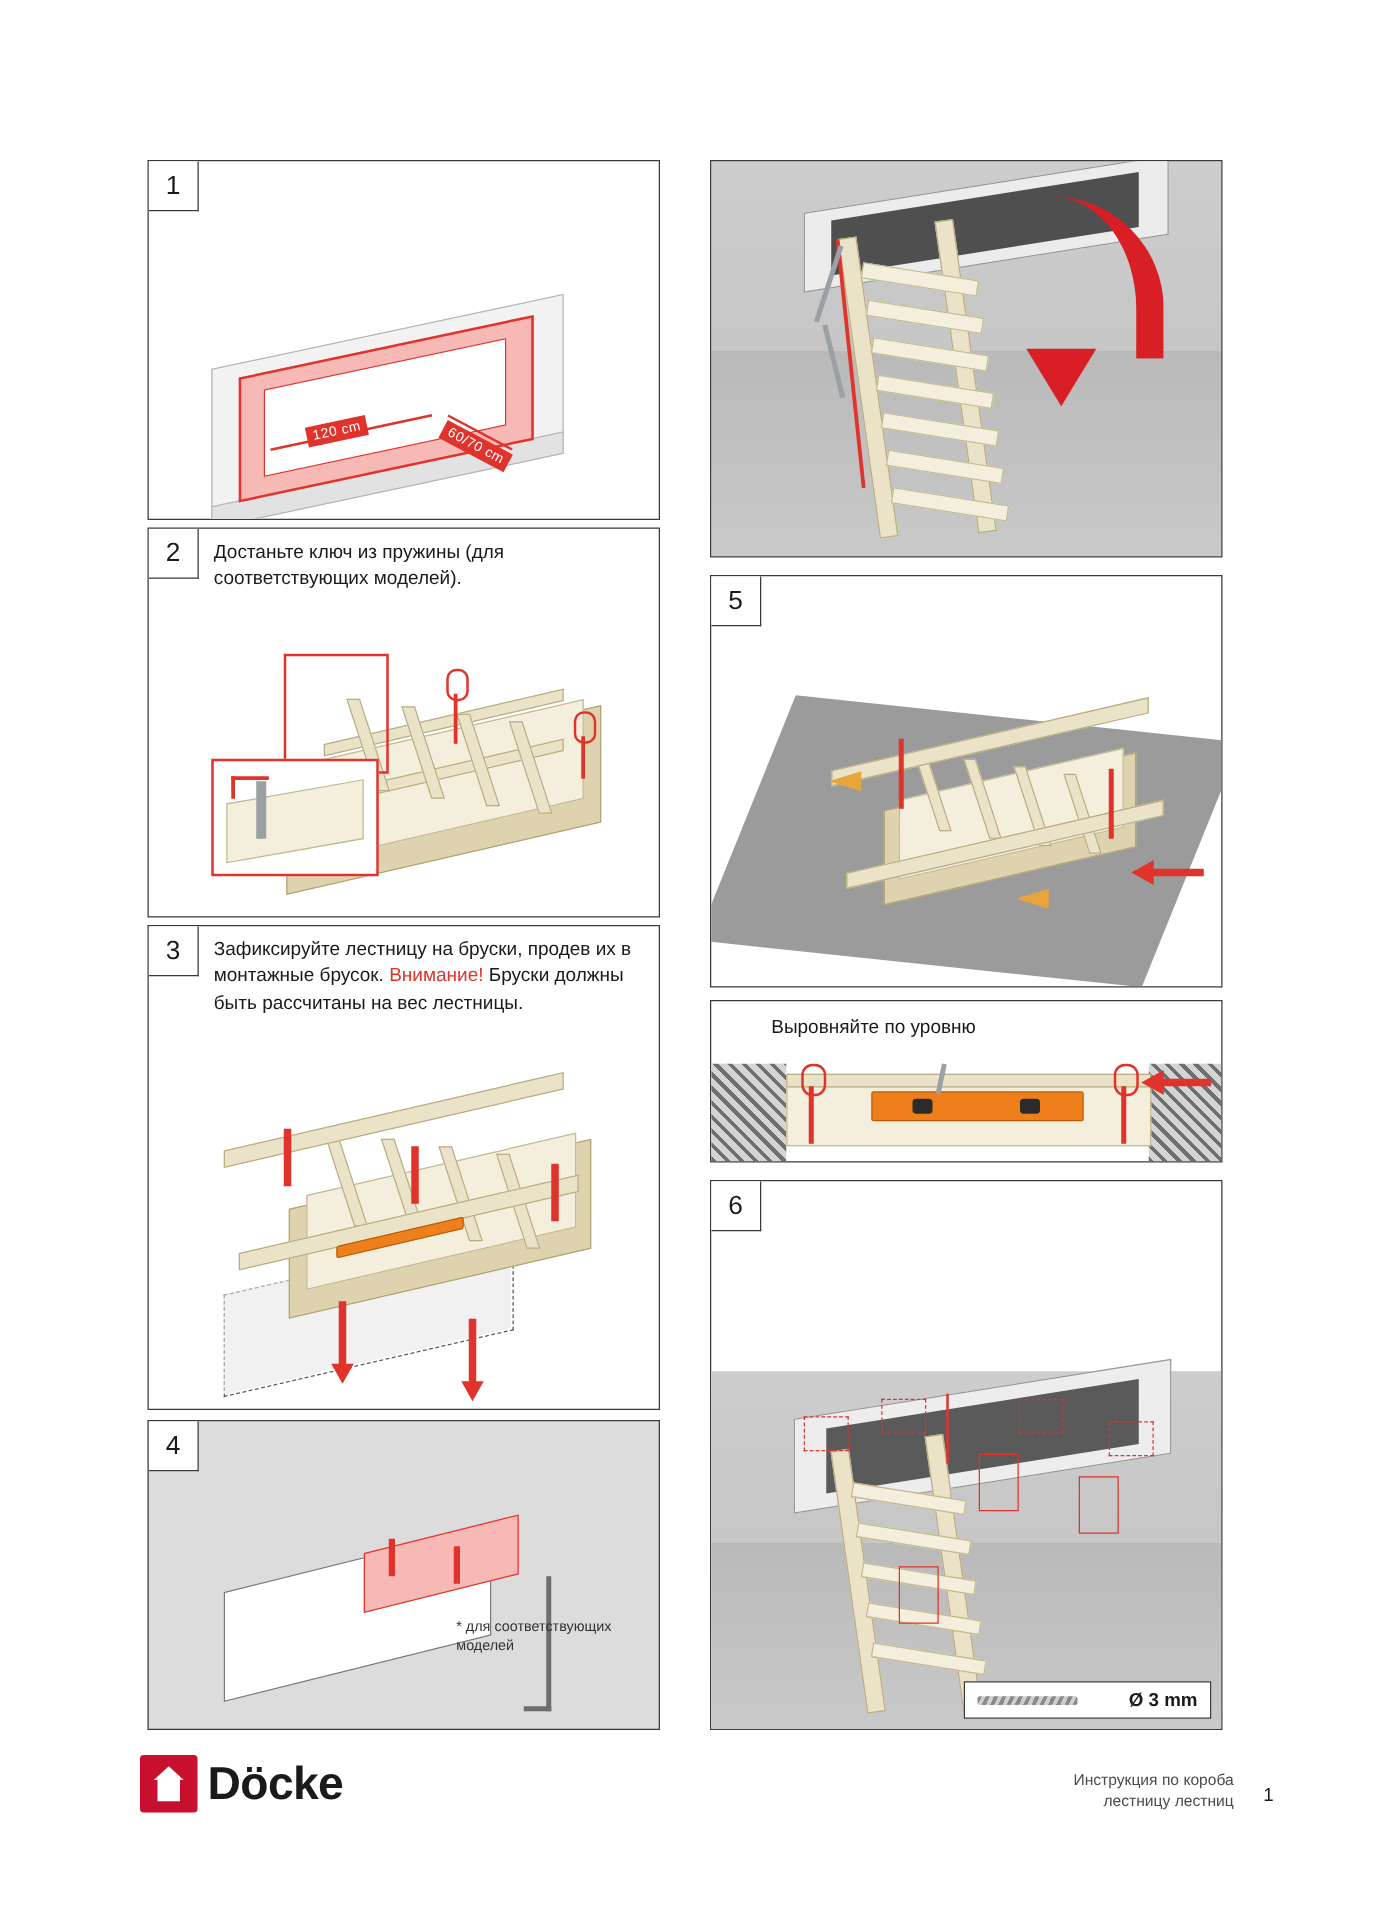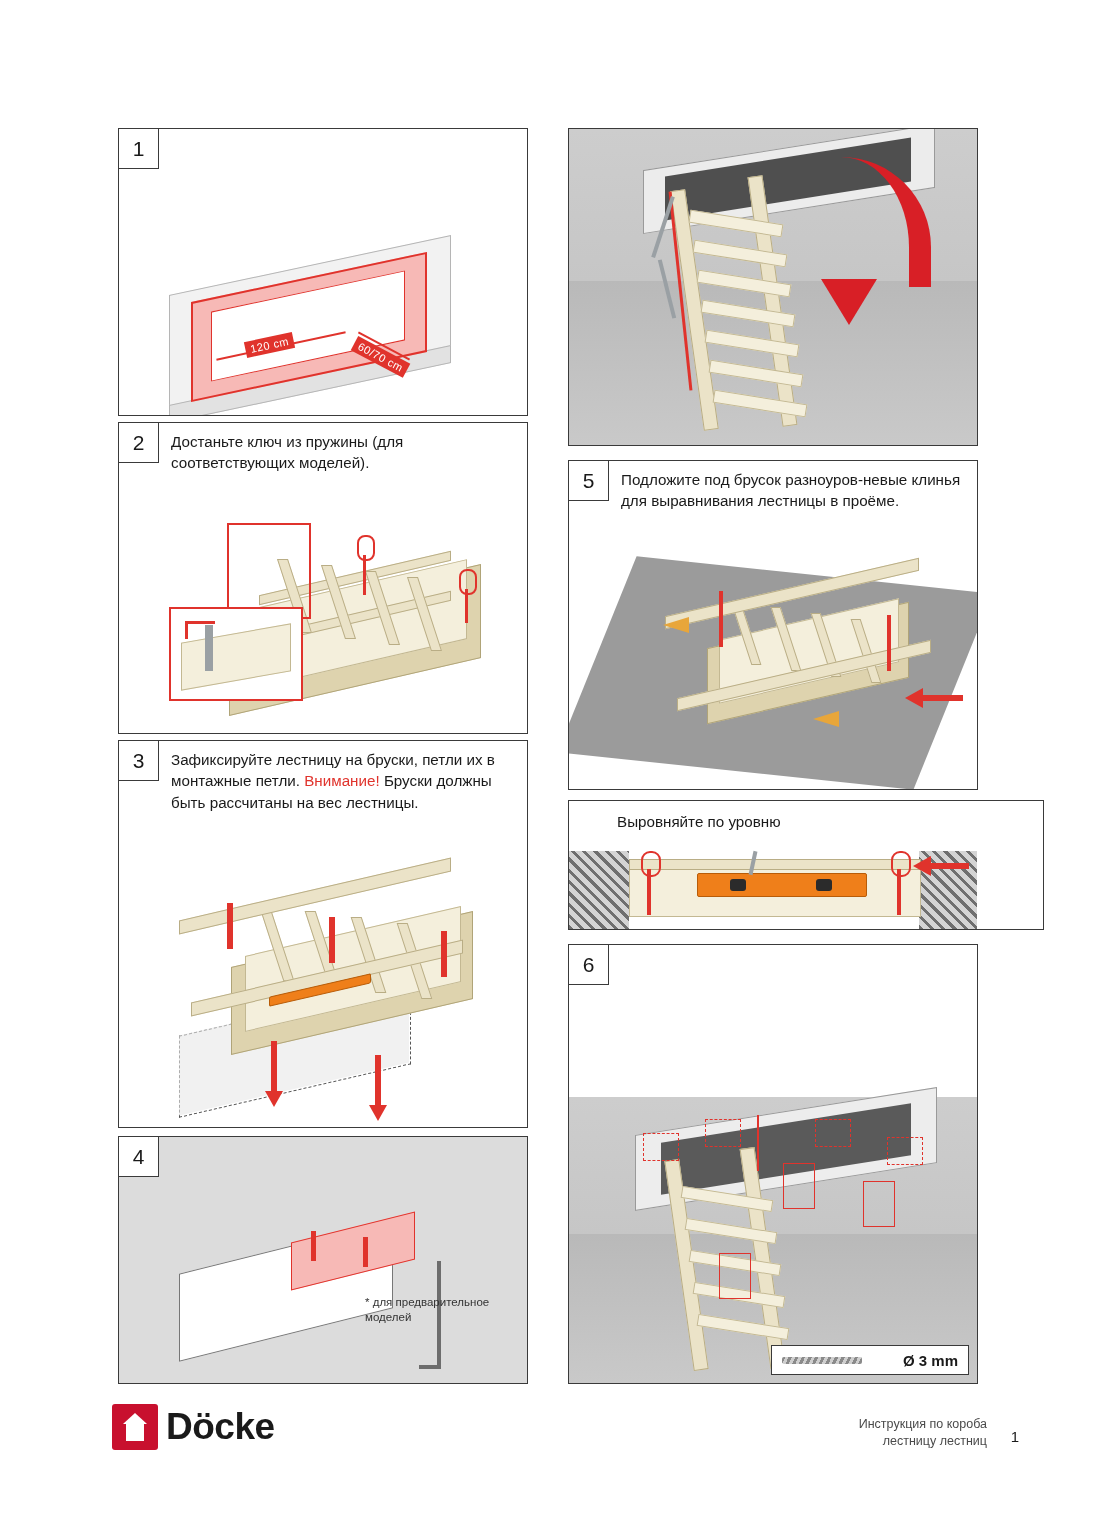--- a/index.html
+++ b/index.html
@@ -240,21 +240,21 @@
       <div class="sh redout" style="left:50px; top:94px; width:130px; height:90px; background:#ffffff;"></div>
       <div class="sh wood-l" style="left:62px; top:120px; width:108px; height:46px; transform:skewY(-10deg);"></div>
       <div class="sh metal" style="left:86px; top:112px; width:8px; height:46px;"></div>
       <div class="sh redline" style="left:66px; top:108px; width:30px; height:3px;"></div>
       <div class="sh redline" style="left:66px; top:108px; width:3px; height:18px;"></div>
     </div>
   </div>
 
   <div class="panel" style="left:118px; top:740px; width:410px; height:388px;">
     <div class="step-num">3</div>
-    <div class="step-text"><span>Зафиксируйте лестницу на бруски, петли их в монтажные петли. </span><span class="warn">Внимание!</span><span> Бруски должны быть рассчитаны на вес лестницы.</span></div>
+    <div class="step-text"><span>Зафиксируйте лестницу на бруски, продев их в монтажные брусок. </span><span class="warn">Внимание!</span><span> Бруски должны быть рассчитаны на вес лестницы.</span></div>
 
     <div class="illus" style="height:268px;">
 
       <div class="sh" style="left:60px; top:150px; width:230px; height:80px; border:1.5px dashed #555; transform:skewY(-13deg);"></div>
       <div class="sh" style="left:60px; top:150px; width:230px; height:80px; background:#e8e8e8; opacity:.6; transform:skewY(-13deg);"></div>
 
       <div class="sh wood-d" style="left:112px; top:80px; width:240px; height:86px; transform:skewY(-13deg);"></div>
       <div class="sh wood-l" style="left:126px; top:72px; width:214px; height:74px; transform:skewY(-13deg);"></div>
       <div class="sh wood" style="left:152px; top:46px; width:9px; height:74px; transform:skewX(18deg);"></div>
       <div class="sh wood" style="left:198px; top:52px; width:9px; height:74px; transform:skewX(18deg);"></div>
@@ -282,21 +282,21 @@
     <div class="illus" style="height:170px;">
 
       <div class="sh white" style="left:60px; top:34px; width:212px; height:86px; border:1.5px solid #777; transform:skewY(-14deg);"></div>
       <div class="sh" style="left:172px; top:14px; width:122px; height:46px; background:#f7b9b6; border:1.5px solid #e0332c; transform:skewY(-14deg);"></div>
 
       <div class="sh redline" style="left:192px; top:18px; width:5px; height:30px;"></div>
       <div class="sh redline" style="left:244px; top:24px; width:5px; height:30px;"></div>
 
       <div class="sh dark" style="left:318px; top:48px; width:4px; height:108px;"></div>
       <div class="sh dark" style="left:300px; top:152px; width:22px; height:4px;"></div>
-      <div class="small-note" style="left:246px; top:82px; width:130px;">* для предварительное моделей</div>
+      <div class="small-note" style="left:246px; top:82px; width:130px;">* для соответствующих моделей</div>
     </div>
   </div>
 
   <div class="panel bg-room" style="left:568px; top:128px; width:410px; height:318px;">
     <div class="illus" style="top:0; height:318px;">
 
       <div class="sh" style="left:74px; top:18px; width:290px; height:62px; background:#ececec; border:1px solid #9a9a9a; transform:skewY(-9deg);"></div>
       <div class="sh" style="left:96px; top:28px; width:246px; height:44px; background:#4f4f4f; transform:skewY(-9deg);"></div>
 
       <div class="sh wood" style="left:118px; top:60px; width:13px; height:240px; transform:rotate(-8deg);"></div>
@@ -315,21 +315,20 @@
       <div class="sh metal" style="left:92px; top:66px; width:4px; height:64px; transform:rotate(18deg);"></div>
       <div class="sh metal" style="left:96px; top:130px; width:4px; height:60px; transform:rotate(-14deg);"></div>
 
       <div class="sh" style="left:250px; top:28px; width:90px; height:130px; border-right:22px solid #d81f26; border-bottom:0; border-radius:0 90px 0 0;"></div>
       <div class="sh" style="left:252px; top:150px; width:0;height:0; border-left:28px solid transparent;border-right:28px solid transparent;border-top:46px solid #d81f26;"></div>
     </div>
   </div>
 
   <div class="panel" style="left:568px; top:460px; width:410px; height:330px;">
     <div class="step-num">5</div>
-    <div class="step-text">Подложите под брусок разноуров-невые клинья для выравнивания лестницы в проёме.</div>
 
     <div class="illus" style="height:230px;">
 
       <div class="sh" style="left:28px; top:16px; width:356px; height:196px; background:#9b9b9b; transform:skew(-22deg,6deg);"></div>
 
       <div class="sh wood-d" style="left:138px; top:66px; width:200px; height:74px; transform:skewY(-13deg);"></div>
       <div class="sh wood-l" style="left:150px; top:60px; width:178px; height:62px; transform:skewY(-13deg);"></div>
       <div class="sh wood" style="left:172px; top:42px; width:8px; height:62px; transform:skewX(18deg);"></div>
       <div class="sh wood" style="left:212px; top:48px; width:8px; height:62px; transform:skewX(18deg);"></div>
       <div class="sh wood" style="left:252px; top:54px; width:8px; height:62px; transform:skewX(18deg);"></div>
@@ -342,21 +341,21 @@
       <div class="sh redline" style="left:318px; top:56px; width:4px; height:56px;"></div>
 
       <div class="sh" style="left:94px; top:58px; width:0;height:0;border-top:8px solid transparent;border-bottom:8px solid transparent;border-right:26px solid #e8a63a;"></div>
       <div class="sh" style="left:244px; top:152px; width:0;height:0;border-top:8px solid transparent;border-bottom:8px solid transparent;border-right:26px solid #e8a63a;"></div>
 
       <div class="sh redline" style="left:352px; top:136px; width:42px; height:6px;"></div>
       <div class="sh" style="left:336px; top:129px; width:0;height:0;border-top:10px solid transparent;border-bottom:10px solid transparent;border-right:18px solid #e0332c;"></div>
     </div>
   </div>
 
-  <div class="panel" style="left:568px; top:800px; width:476px; height:130px;">
+  <div class="panel" style="left:568px; top:800px; width:410px; height:130px;">
     <div class="label-title" style="left:48px; top:12px;">Выровняйте по уровню</div>
     <div class="illus" style="height:78px;">
 
       <div class="sh hatch" style="left:0; top:0; width:60px; height:78px;"></div>
       <div class="sh hatch" style="left:350px; top:0; width:58px; height:78px;"></div>
 
       <div class="sh wood-l" style="left:60px; top:16px; width:290px; height:48px;"></div>
       <div class="sh wood" style="left:60px; top:8px; width:290px; height:9px;"></div>
 
       <div class="level" style="left:128px; top:22px; width:168px; height:22px;">

